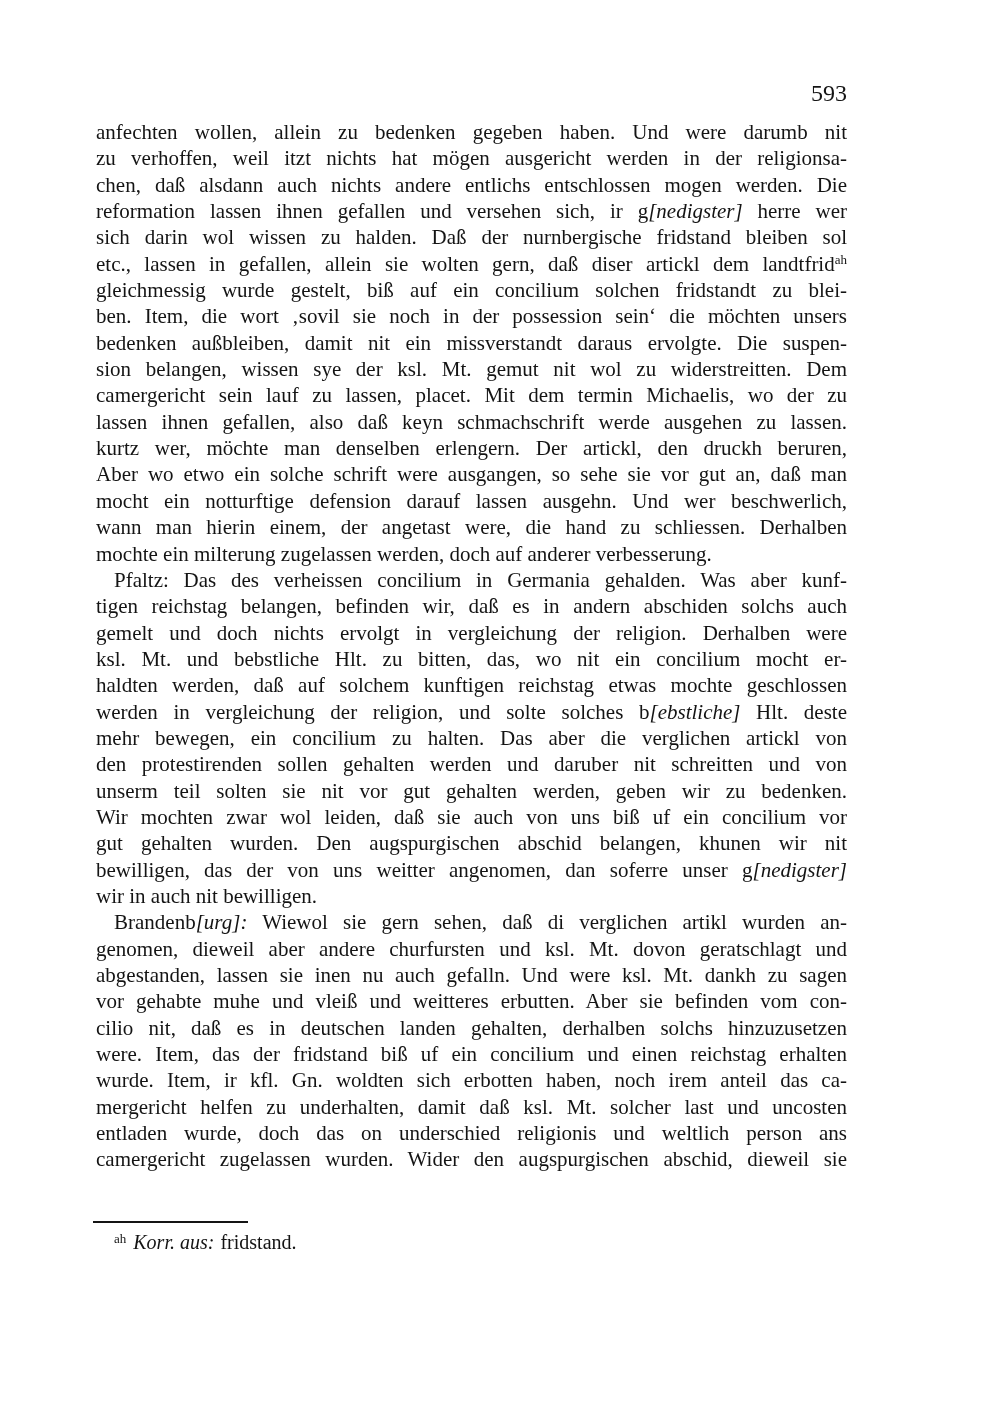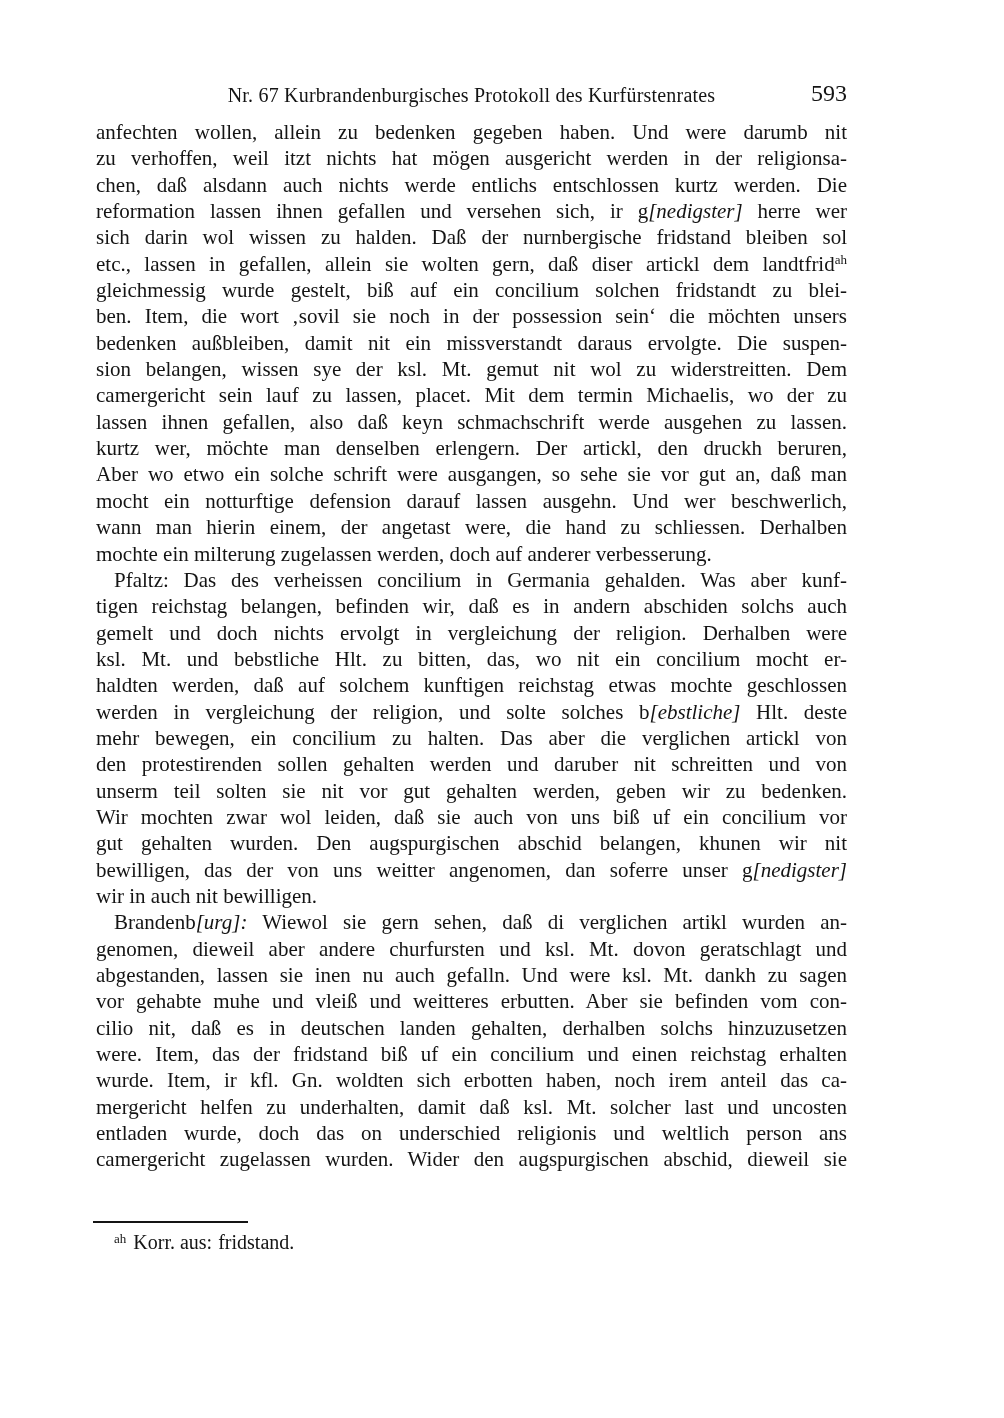--- a/index.html
+++ b/index.html
@@ -40,37 +40,36 @@
   .footnote-rule {
     position: absolute; left: 93px; top: 1221px; width: 155px; height: 0;
     border-top: 2px solid #141414;
   }
   .footnote {
     position: absolute; left: 96px; top: 1229px; width: 751px;
     font-size: 20px; line-height: 26px;
     text-indent: 18px;
   }
   .fn-marker { font-size: 13px; position: relative; top: -6px; }
-  .fn-source { margin-left: 7px; }
+  .fn-source { font-style: italic; margin-left: 7px; }
   .fn-text { margin-left: 6px; }
 </style>
 </head>
 <body>
 
 <div class="page">
 
   <header class="running-head">
-    <div class="head-title">Nr. 67 Kurbrandenburgisches Protokoll des Kurfürstenrates</div>
     <div class="page-number">593</div>
   </header>
 
   <main class="text-block" id="text-block">
       <div class="line"><span>anfechten wollen, allein zu bedenken gegeben haben. Und were darumb nit</span></div>
       <div class="line"><span>zu verhoffen, weil itzt nichts hat mögen ausgericht werden in der religionsa-</span></div>
-      <div class="line"><span>chen, daß alsdann auch nichts werde entlichs entschlossen kurtz werden. Die</span></div>
+      <div class="line"><span>chen, daß alsdann auch nichts andere entlichs entschlossen mogen werden. Die</span></div>
       <div class="line"><span>reformation lassen ihnen gefallen und versehen sich, ir g</span><span class="it">[nedigster]</span><span> herre wer</span></div>
       <div class="line"><span>sich darin wol wissen zu halden. Daß der nurnbergische fridstand bleiben sol</span></div>
       <div class="line"><span>etc., lassen in gefallen, allein sie wolten gern, daß diser artickl dem landtfrid</span><span class="sup">ah</span></div>
       <div class="line"><span>gleichmessig wurde gestelt, biß auf ein concilium solchen fridstandt zu blei-</span></div>
       <div class="line"><span>ben. Item, die wort ‚sovil sie noch in der possession sein‘ die möchten unsers</span></div>
       <div class="line"><span>bedenken außbleiben, damit nit ein missverstandt daraus ervolgte. Die suspen-</span></div>
       <div class="line"><span>sion belangen, wissen sye der ksl. Mt. gemut nit wol zu widerstreitten. Dem</span></div>
       <div class="line"><span>camergericht sein lauf zu lassen, placet. Mit dem termin Michaelis, wo der zu</span></div>
       <div class="line"><span>lassen ihnen gefallen, also daß keyn schmachschrift werde ausgehen zu lassen.</span></div>
       <div class="line"><span>kurtz wer, möchte man denselben erlengern. Der artickl, den druckh beruren,</span></div>

